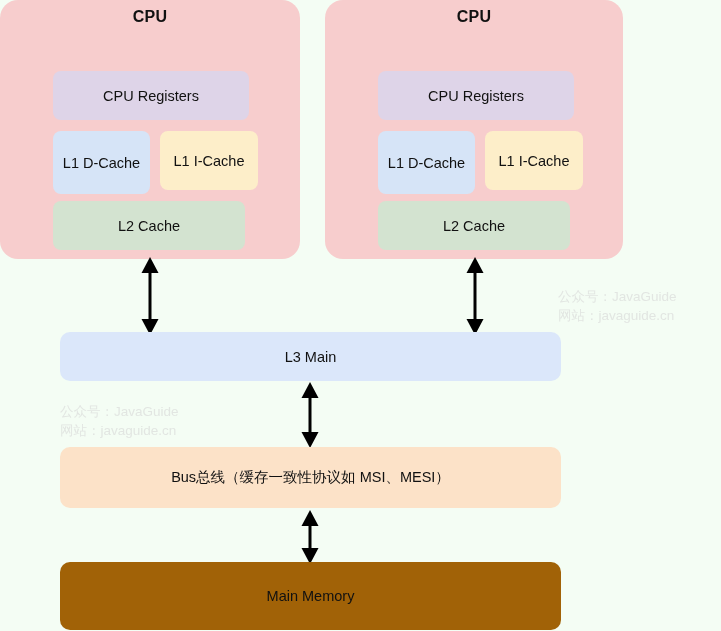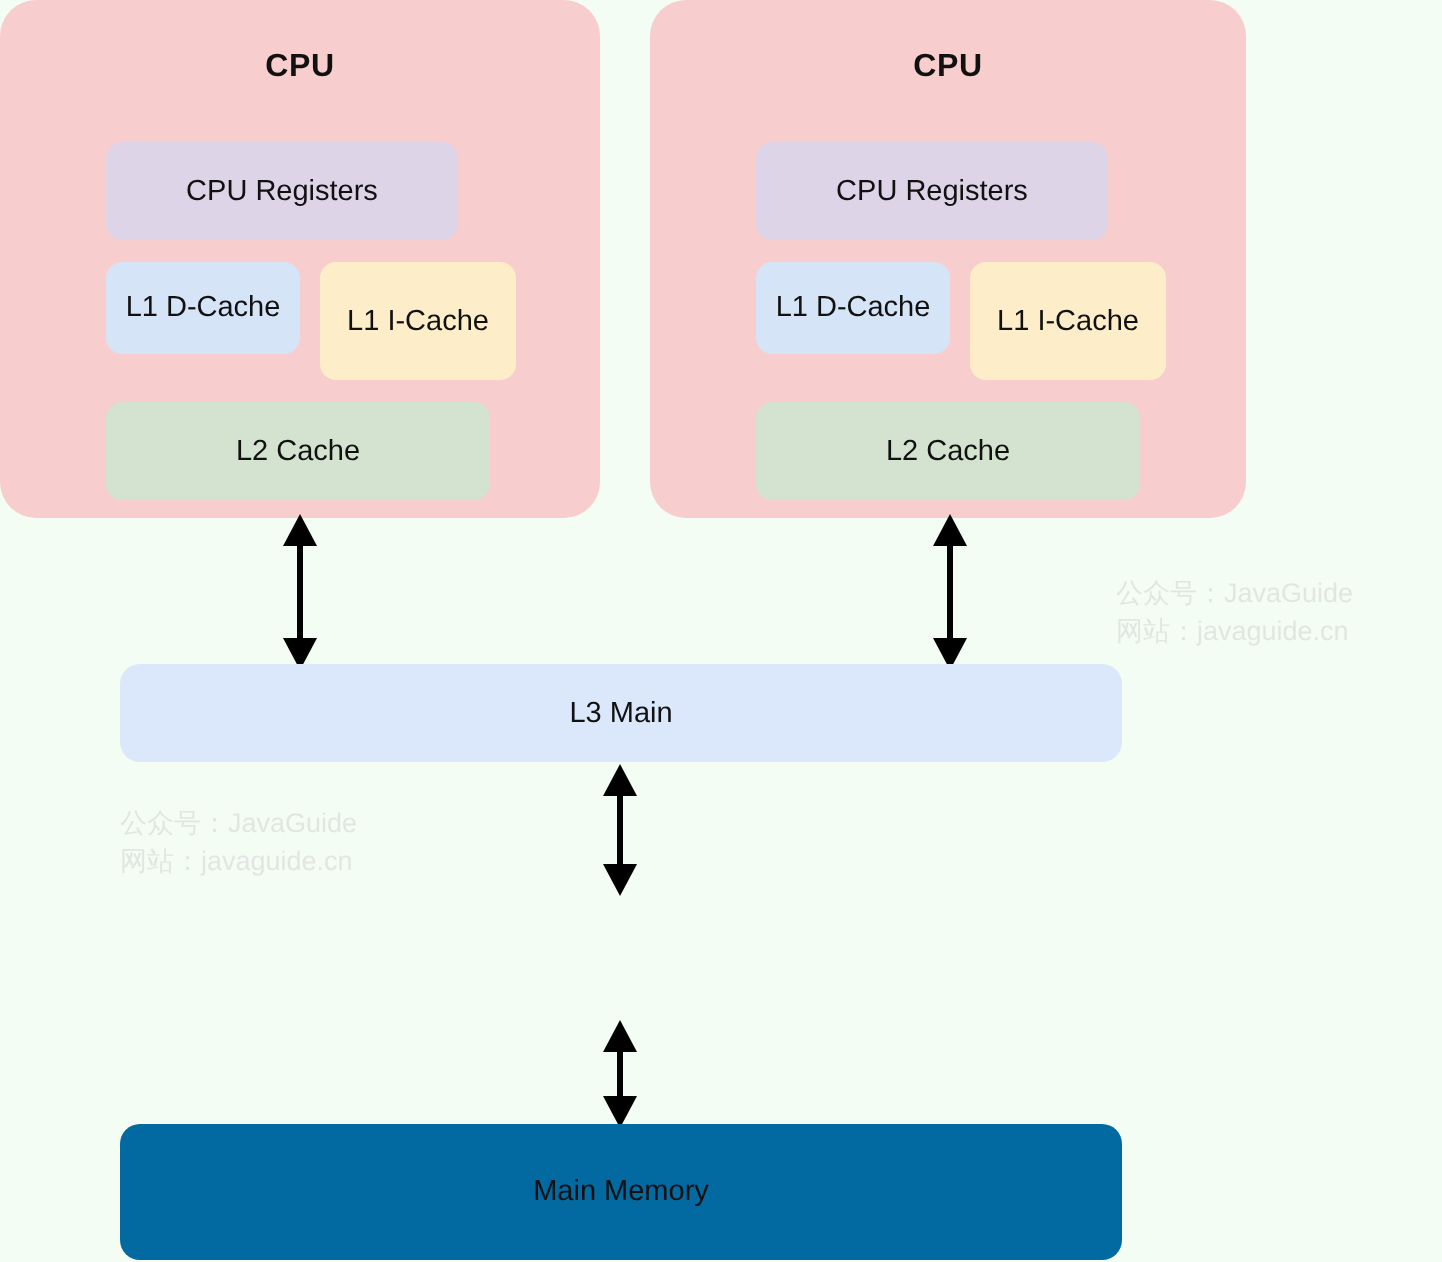--- a/index.html
+++ b/index.html
@@ -25,21 +25,21 @@
     position: absolute;
     background: #f7cdcd;
     border-radius: 18px;
     box-sizing: border-box;
   }
   .cpu-block.left  { left: 0px;   top: 0px; width: 300px; height: 259px; }
   .cpu-block.right { left: 325px; top: 0px; width: 298px; height: 259px; }
 
   .cpu-title {
     position: absolute;
-    top: 25px;
+    top: 8px;
     left: 0;
     width: 100%;
     text-align: center;
     font-size: 16px;
     font-weight: bold;
     color: #111111;
     letter-spacing: 0.3px;
   }
 
   
@@ -47,41 +47,41 @@
     position: absolute;
     border-radius: 8px;
     box-sizing: border-box;
     display: flex;
     align-items: center;
     justify-content: center;
     font-size: 14.5px;
     color: #111111;
     text-align: center;
   }
-  .registers { left: 53px;  top: 71px;  width: 176px; height: 49px; background: #ded4e8; }
-  .l1d       { left: 53px;  top: 131px; width: 97px;  height: 46px; background: #d6e4f7; }
+  .registers { left: 53px;  top: 71px;  width: 196px; height: 49px; background: #ded4e8; }
+  .l1d       { left: 53px;  top: 131px; width: 97px;  height: 63px; background: #d6e4f7; }
   .l1i       { left: 160px; top: 131px; width: 98px;  height: 59px; background: #fdeec9; }
   .l2        { left: 53px;  top: 201px; width: 192px; height: 49px; background: #d3e3d0; }
 
   
   .wide-box {
     position: absolute;
     left: 60px;
     width: 501px;
     border-radius: 10px;
     box-sizing: border-box;
     display: flex;
     align-items: center;
     justify-content: center;
     font-size: 14.5px;
     color: #111111;
   }
   .l3-cache    { top: 332px; height: 49px; background: #dbe7fa; }
   .bus         { top: 447px; height: 61px; background: #fce2c8; }
-  .main-memory { top: 562px; height: 68px; background: #0369a1; }
+  .main-memory { top: 562px; height: 68px; background: #a16207; }
 
   
   .arrow {
     position: absolute;
   }
   .arrow svg { display: block; }
   .arrow-cpu-left  { left: 136px; top: 257px; }
   .arrow-cpu-right { left: 461px; top: 257px; }
   .arrow-l3-bus    { left: 296px; top: 382px; }
   .arrow-bus-mem   { left: 296px; top: 510px; }
@@ -146,20 +146,21 @@
 
   <div class="arrow arrow-bus-mem">
     <svg width="28" height="54" viewBox="0 0 28 54">
       <line x1="14" y1="12" x2="14" y2="42" stroke="#000000" stroke-width="3"></line>
       <polygon points="14,0 22.5,16 5.5,16" fill="#000000"></polygon>
       <polygon points="14,54 22.5,38 5.5,38" fill="#000000"></polygon>
     </svg>
   </div>
 
   <div class="wide-box l3-cache">L3 Main</div>
+  <div class="wide-box bus">Bus总线（缓存一致性协议如 MSI、MESI）</div>
   <div class="wide-box main-memory">Main Memory</div>
 
   <div class="watermark watermark-top-right">
     <span class="wm-line">公众号：JavaGuide</span>
     <span class="wm-line">网站：javaguide.cn</span>
   </div>
 
   <div class="watermark watermark-mid-left">
     <span class="wm-line">公众号：JavaGuide</span>
     <span class="wm-line">网站：javaguide.cn</span>

